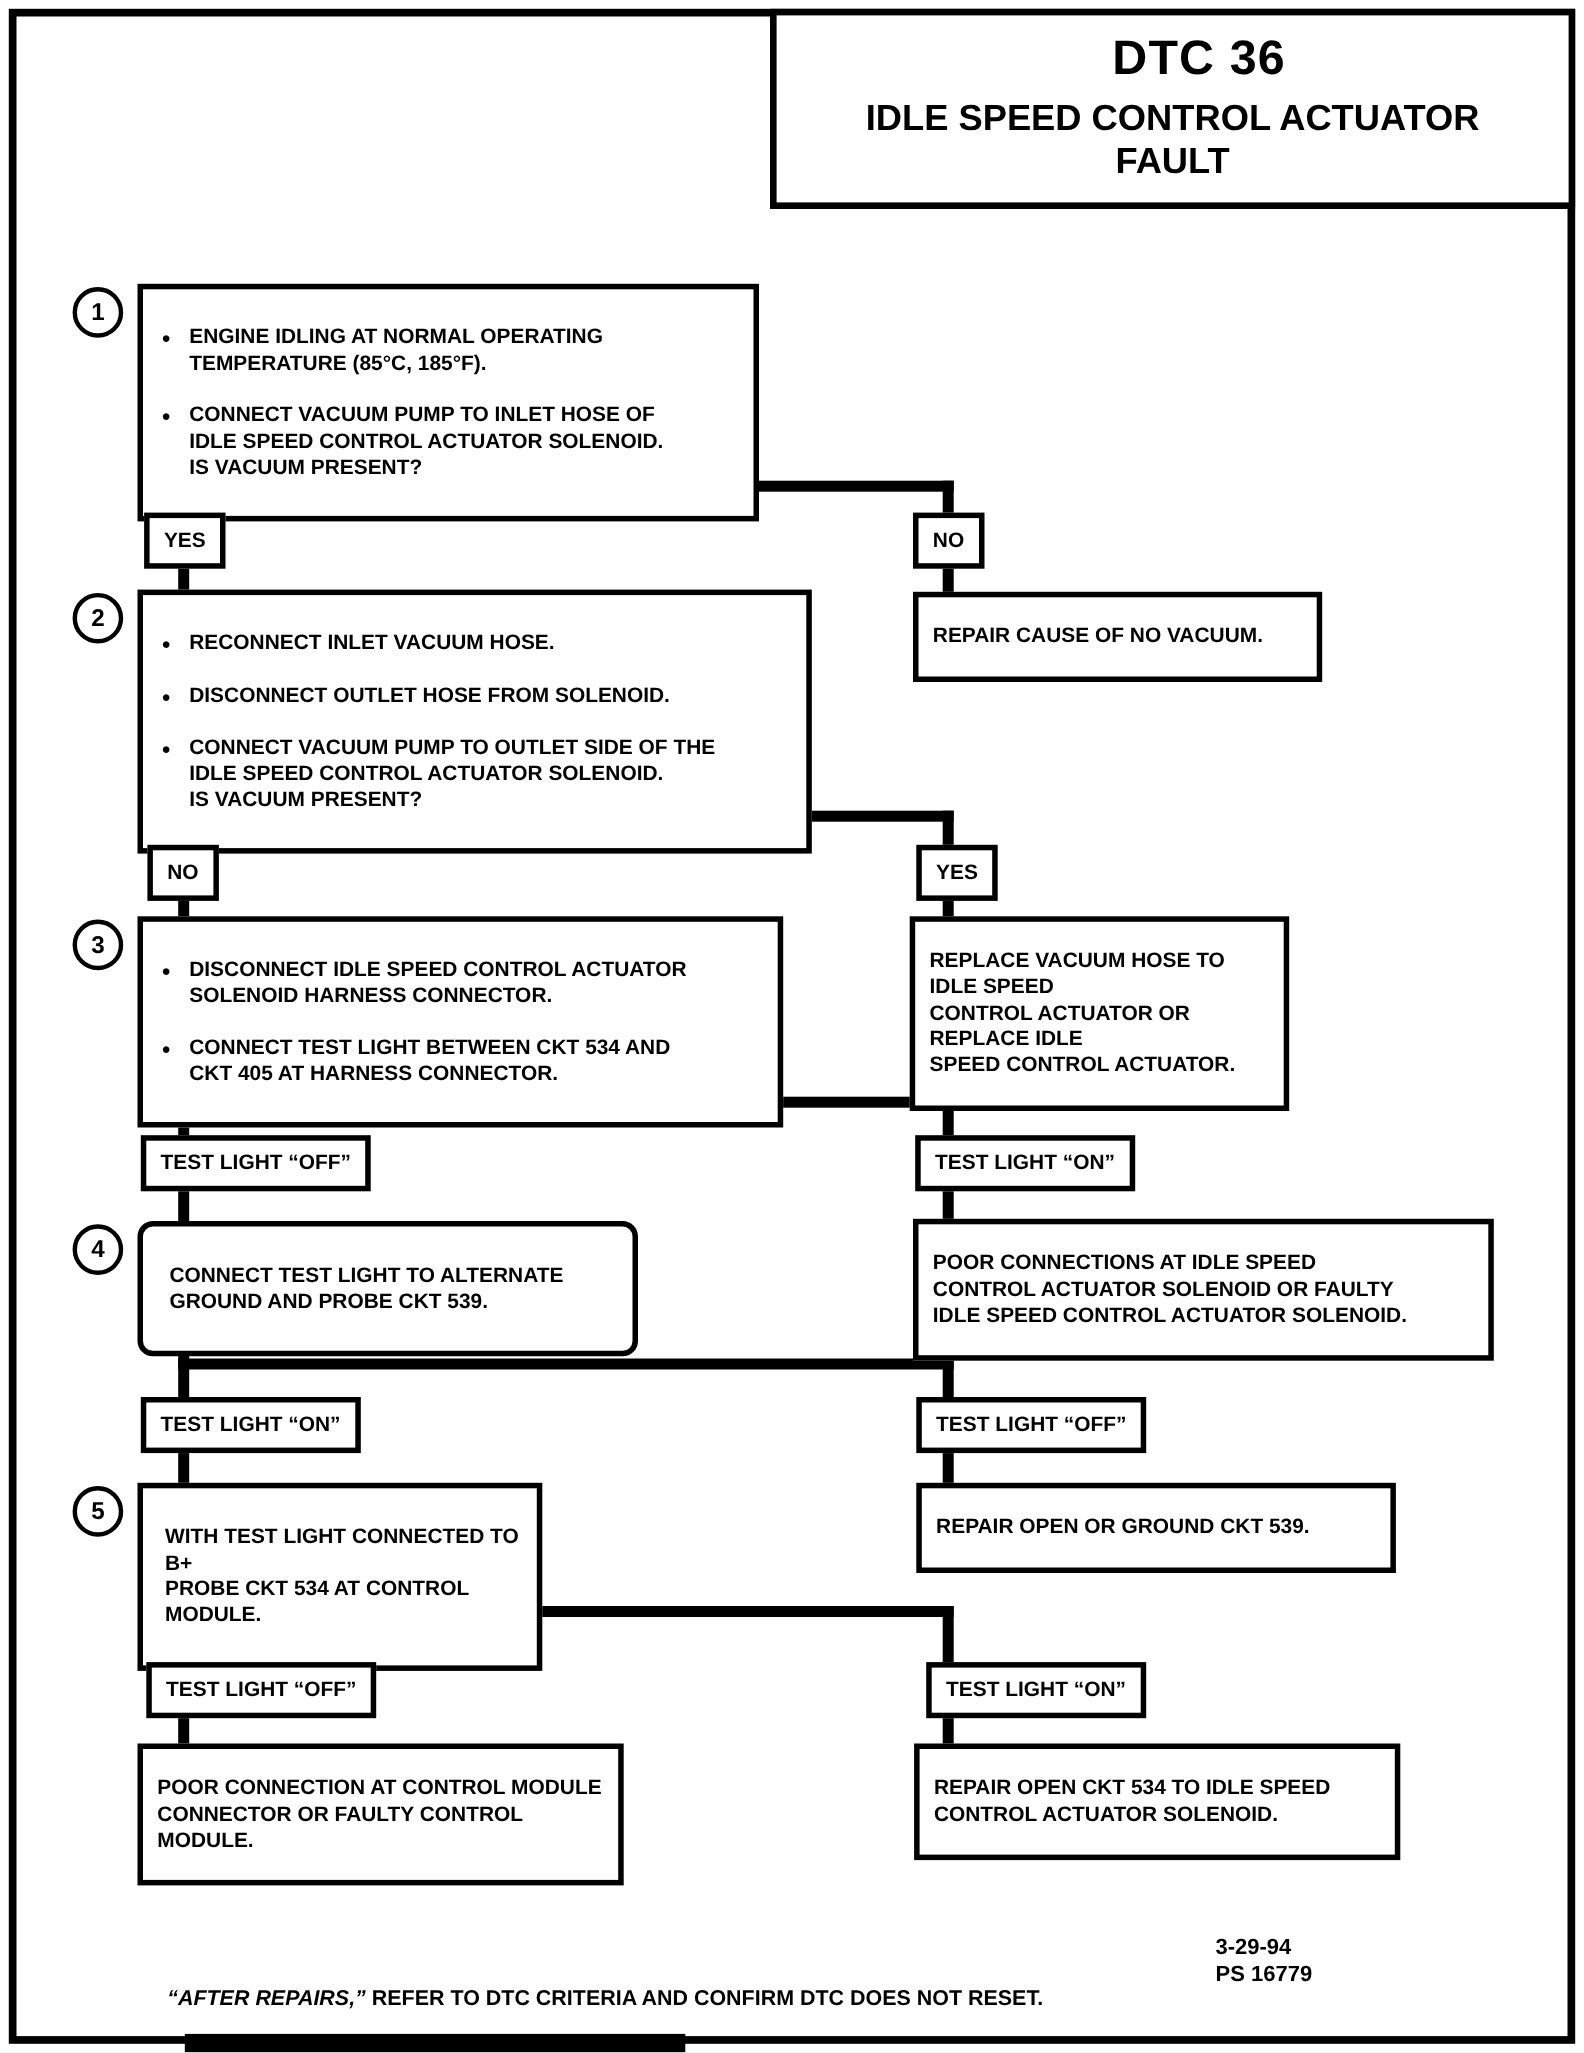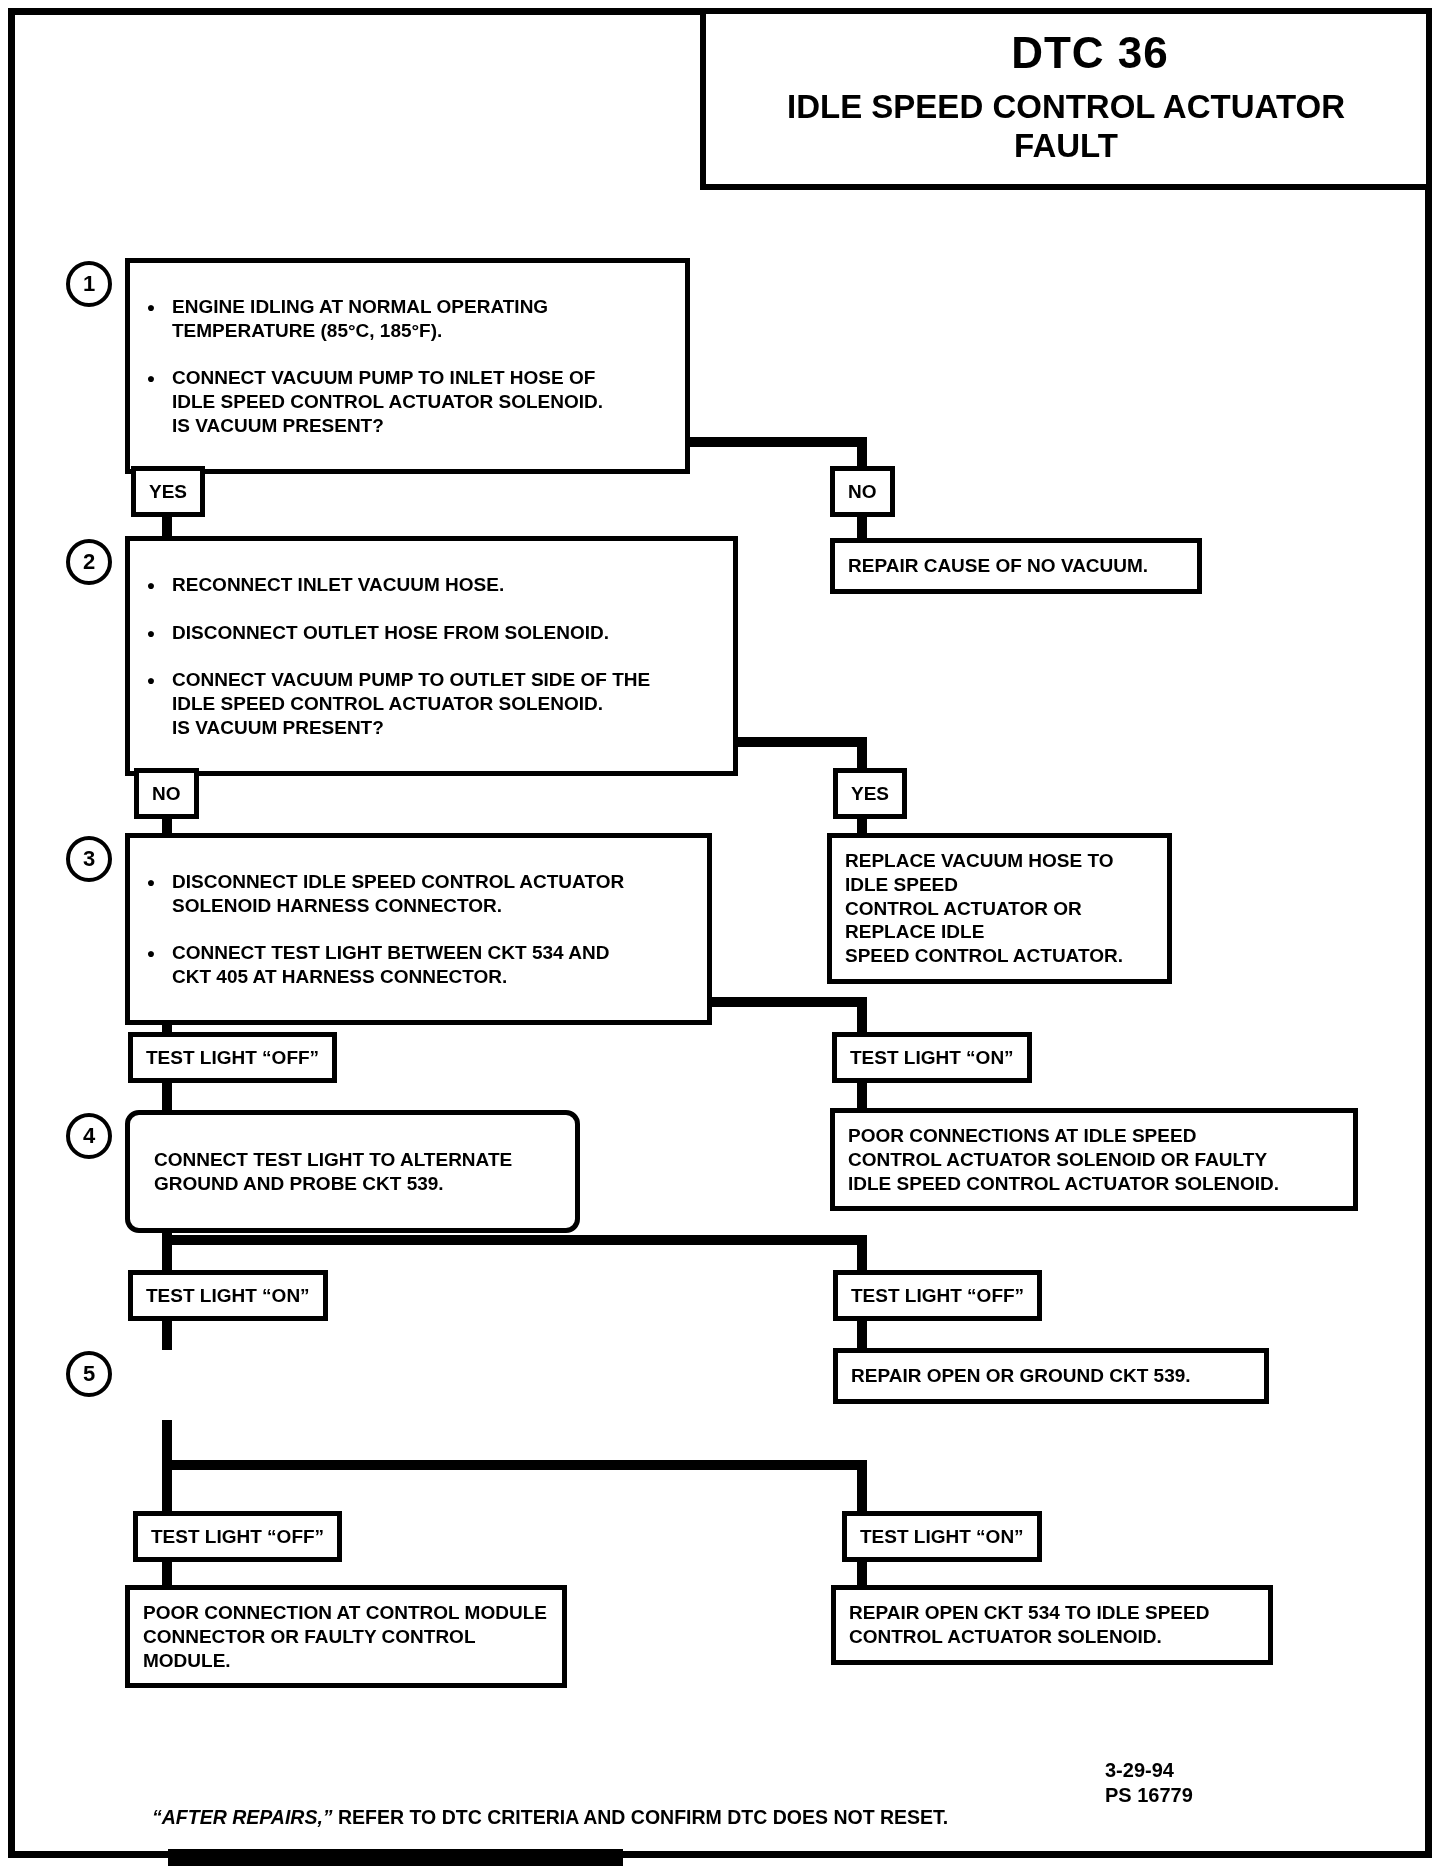--- a/index.html
+++ b/index.html
@@ -21,21 +21,21 @@
   }
   .step-box{padding:8px 12px 8px 0;}
   .bullet-row{display:flex;align-items:flex-start;}
   .dot{width:42px;flex:0 0 42px;text-align:center;font-size:14px;line-height:24px;}
   .btext{flex:1;}
   .plain-text{padding:0 4px 0 14px;}
   .label-box{
     position:absolute;border:5px solid #000;background:#fff;box-sizing:border-box;
     font-weight:700;font-size:19px;line-height:1;padding:11px 13px;white-space:nowrap;
   }
-  .term-box{padding:11px 13px;}
+  .term-box{padding:24px 13px;}
   .circle{
     position:absolute;width:46px;height:46px;border:4px solid #000;border-radius:50%;
     background:#fff;display:flex;align-items:center;justify-content:center;
     font-weight:700;font-size:22px;box-sizing:border-box;
   }
   .vline,.hline{position:absolute;background:#000;}
   .footer-ref{position:absolute;left:1105px;top:1758px;font-weight:700;font-size:20px;line-height:1.25;}
   .footer-note{position:absolute;left:152px;top:1806px;font-weight:700;font-size:19.5px;text-align:center;}
   .footer-note .lead{font-style:italic;}
   .artifact-bar{position:absolute;left:168px;top:1849px;width:455px;height:17px;background:#000;}
@@ -153,20 +153,24 @@
 GROUND AND PROBE CKT 539.</div>
   </div>
 
   <div class="box term-box" style="left:830px;top:1108px;width:528px;">POOR CONNECTIONS AT IDLE SPEED
 CONTROL ACTUATOR SOLENOID OR FAULTY
 IDLE SPEED CONTROL ACTUATOR SOLENOID.</div>
 
   <div class="label-box" style="left:128px;top:1270px;">TEST LIGHT “ON”</div>
   <div class="label-box" style="left:833px;top:1270px;">TEST LIGHT “OFF”</div>
 
+  <div class="box step-box" style="left:125px;top:1348px;width:368px;padding:9px 6px;">
+    <div class="plain-text">WITH TEST LIGHT CONNECTED TO B+
+PROBE CKT 534 AT CONTROL MODULE.</div>
+  </div>
 
   <div class="box term-box" style="left:833px;top:1348px;width:436px;">REPAIR OPEN OR GROUND CKT 539.</div>
 
   <div class="label-box" style="left:133px;top:1511px;">TEST LIGHT “OFF”</div>
   <div class="label-box" style="left:842px;top:1511px;">TEST LIGHT “ON”</div>
 
   <div class="box term-box" style="left:125px;top:1585px;width:442px;">POOR CONNECTION AT CONTROL MODULE
 CONNECTOR OR FAULTY CONTROL MODULE.</div>
   <div class="box term-box" style="left:831px;top:1585px;width:442px;">REPAIR OPEN CKT 534 TO IDLE SPEED
 CONTROL ACTUATOR SOLENOID.</div>

